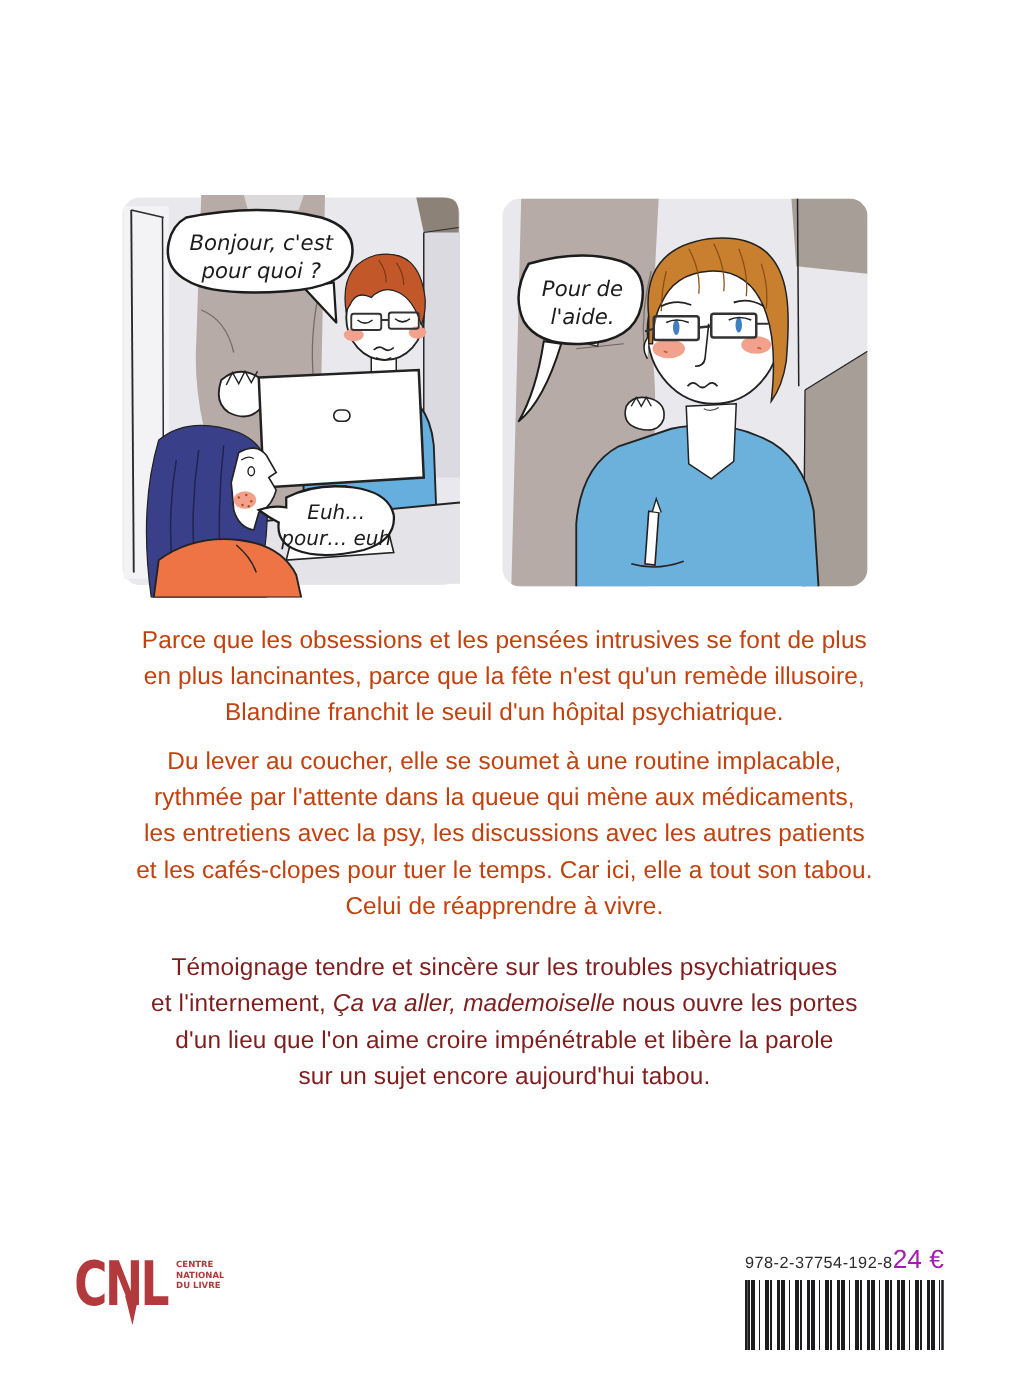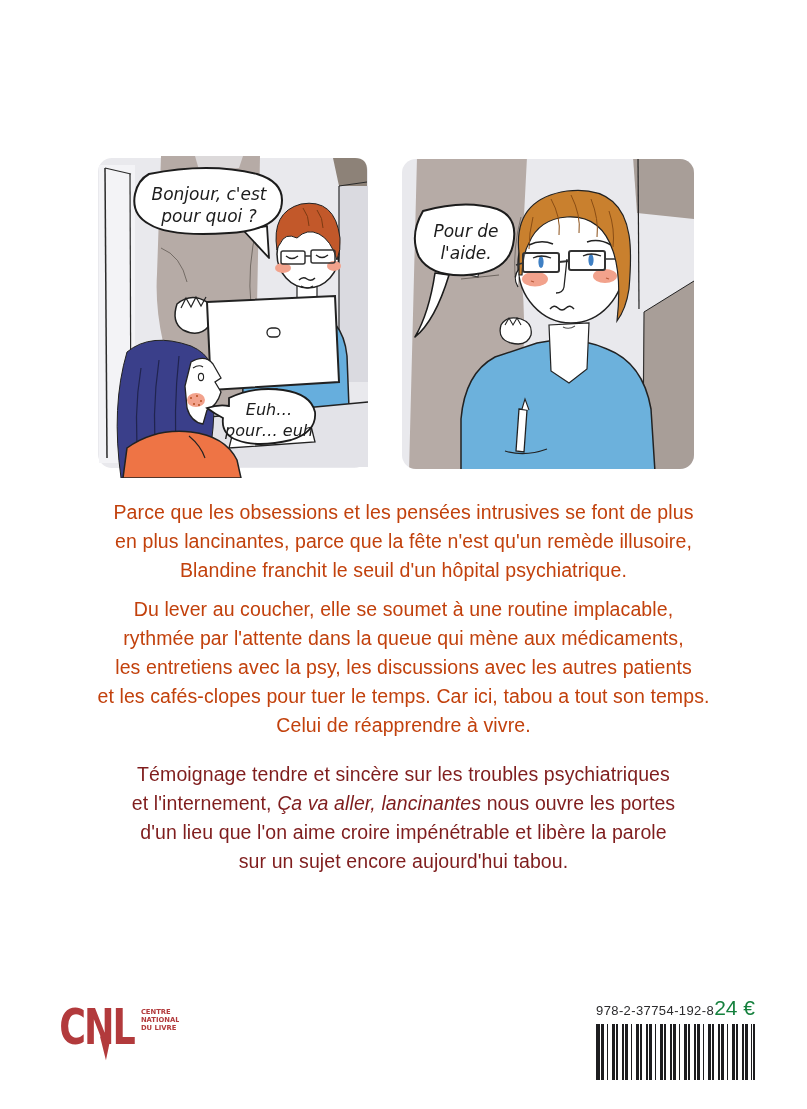--- a/index.html
+++ b/index.html
@@ -60,21 +60,21 @@
     justify-content: space-between;
     margin-bottom: 4px;
   }
   .isbn {
     font-size: 13px;
     letter-spacing: 0.4px;
     color: #2b2b2d;
   }
   .price {
     font-size: 21px;
-    color: #15803d;
+    color: #a21caf;
   }
   .barcode {
     width: 159px;
     height: 56px;
     background: repeating-linear-gradient(90deg,
       #1d1d1f 0px 2px,  #ffffff 2px 3px,
       #1d1d1f 3px 6px,  #ffffff 6px 9px,
       #1d1d1f 9px 10px, #ffffff 10px 14px,
       #1d1d1f 14px 17px,#ffffff 17px 18px,
       #1d1d1f 18px 20px,#ffffff 20px 24px);
@@ -238,27 +238,27 @@
     </g>
   </svg>
 
   <div class="synopsis">
     <p>Parce que les obsessions et les pensées intrusives se font de plus
 en plus lancinantes, parce que la fête n'est qu'un remède illusoire,
 Blandine franchit le seuil d'un hôpital psychiatrique.</p>
     <p>Du lever au coucher, elle se soumet à une routine implacable,
 rythmée par l'attente dans la queue qui mène aux médicaments,
 les entretiens avec la psy, les discussions avec les autres patients
-et les cafés-clopes pour tuer le temps. Car ici, tabou a tout son temps.
+et les cafés-clopes pour tuer le temps. Car ici, elle a tout son tabou.
 Celui de réapprendre à vivre.</p>
   </div>
 
   <div class="review">
     <p><span>Témoignage tendre et sincère sur les troubles psychiatriques
-et l'internement, </span><em>Ça va aller, lancinantes</em><span> nous ouvre les portes
+et l'internement, </span><em>Ça va aller, mademoiselle</em><span> nous ouvre les portes
 d'un lieu que l'on aime croire impénétrable et libère la parole
 sur un sujet encore aujourd'hui tabou.</span></p>
   </div>
 
   <svg class="cnl-logo" width="118" height="60" viewBox="0 0 130 66">
     <text x="-2" y="46" font-family="'DejaVu Sans', sans-serif" font-weight="bold" font-size="54" letter-spacing="-3" textLength="82" lengthAdjust="spacingAndGlyphs" fill="#b23a3c">CNL</text>
     <polygon points="43,38 55,38 49.5,64" fill="#b23a3c"></polygon>
     <text x="88" y="13" font-family="'DejaVu Sans', sans-serif" font-weight="bold" font-size="7.5" fill="#b23a3c">CENTRE</text>
     <text x="88" y="22" font-family="'DejaVu Sans', sans-serif" font-weight="bold" font-size="7.5" fill="#b23a3c">NATIONAL</text>
     <text x="88" y="31" font-family="'DejaVu Sans', sans-serif" font-weight="bold" font-size="7.5" fill="#b23a3c">DU LIVRE</text>

